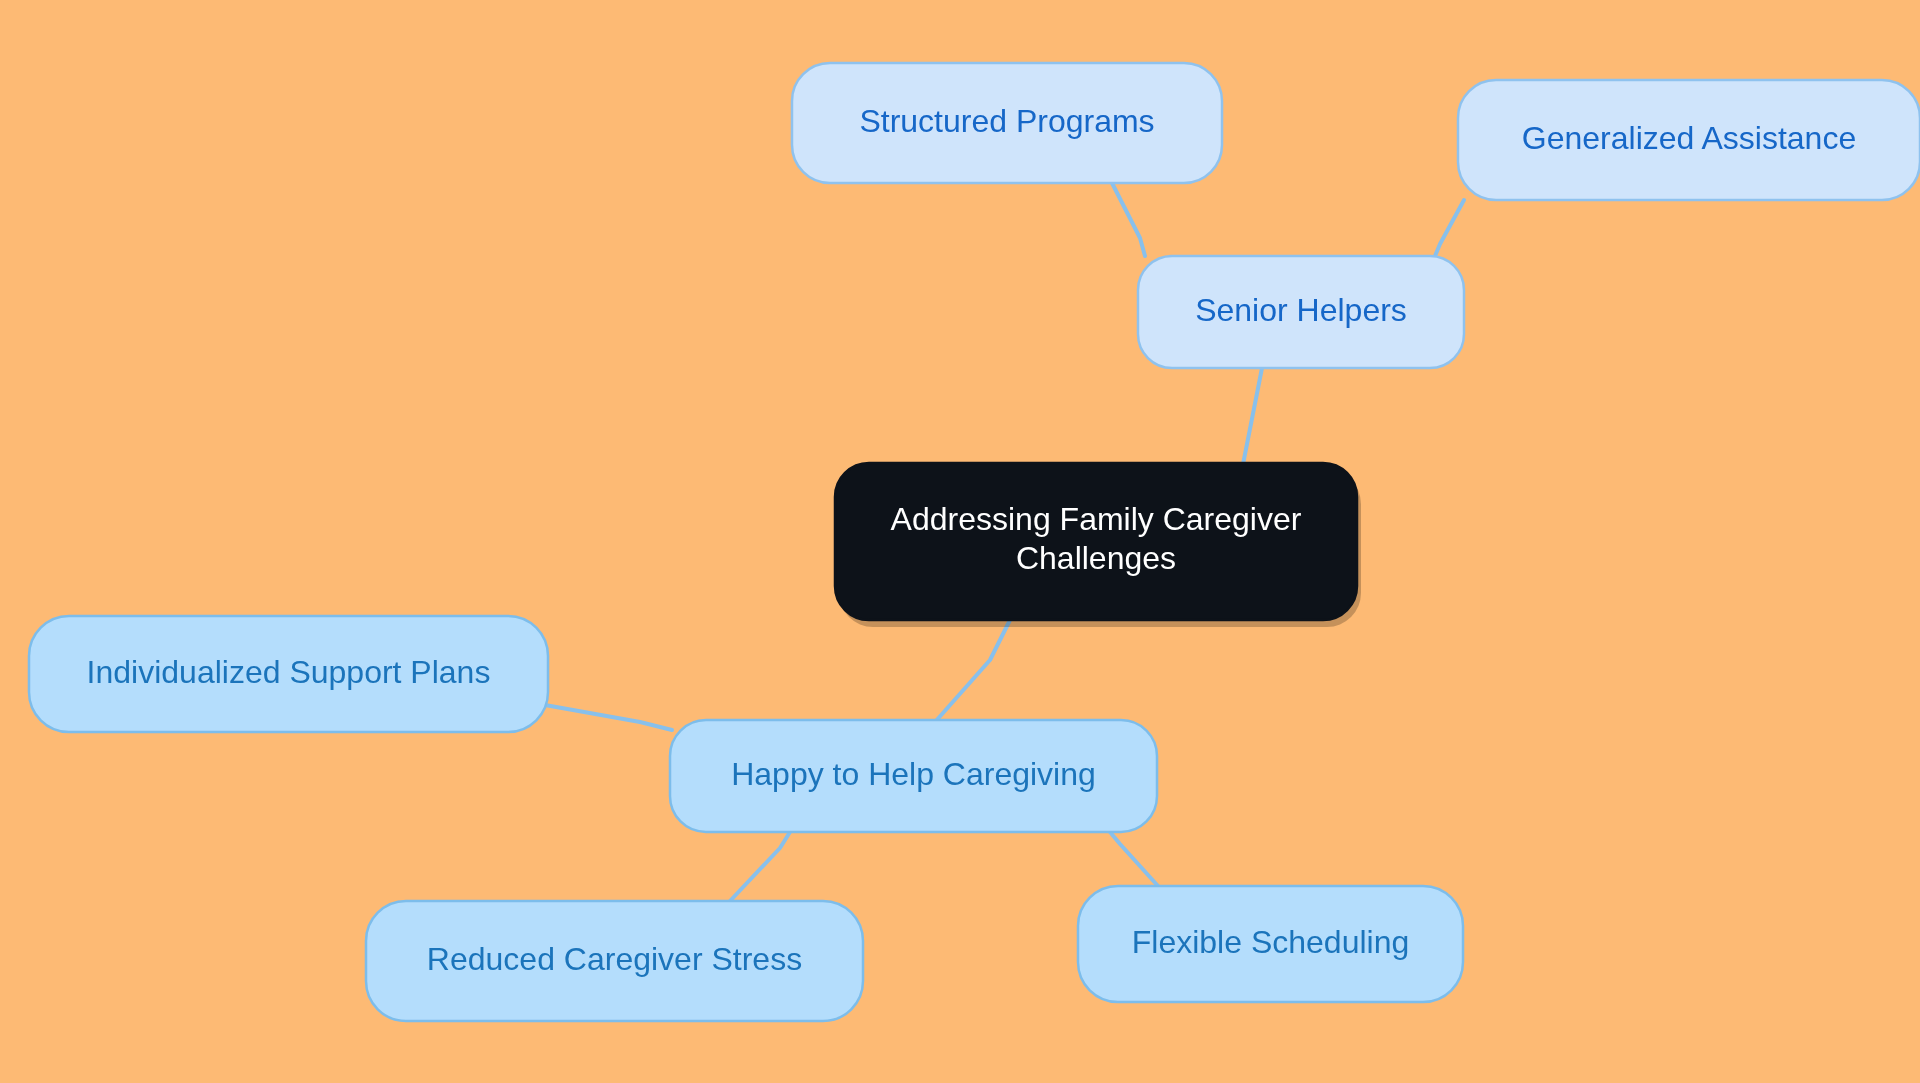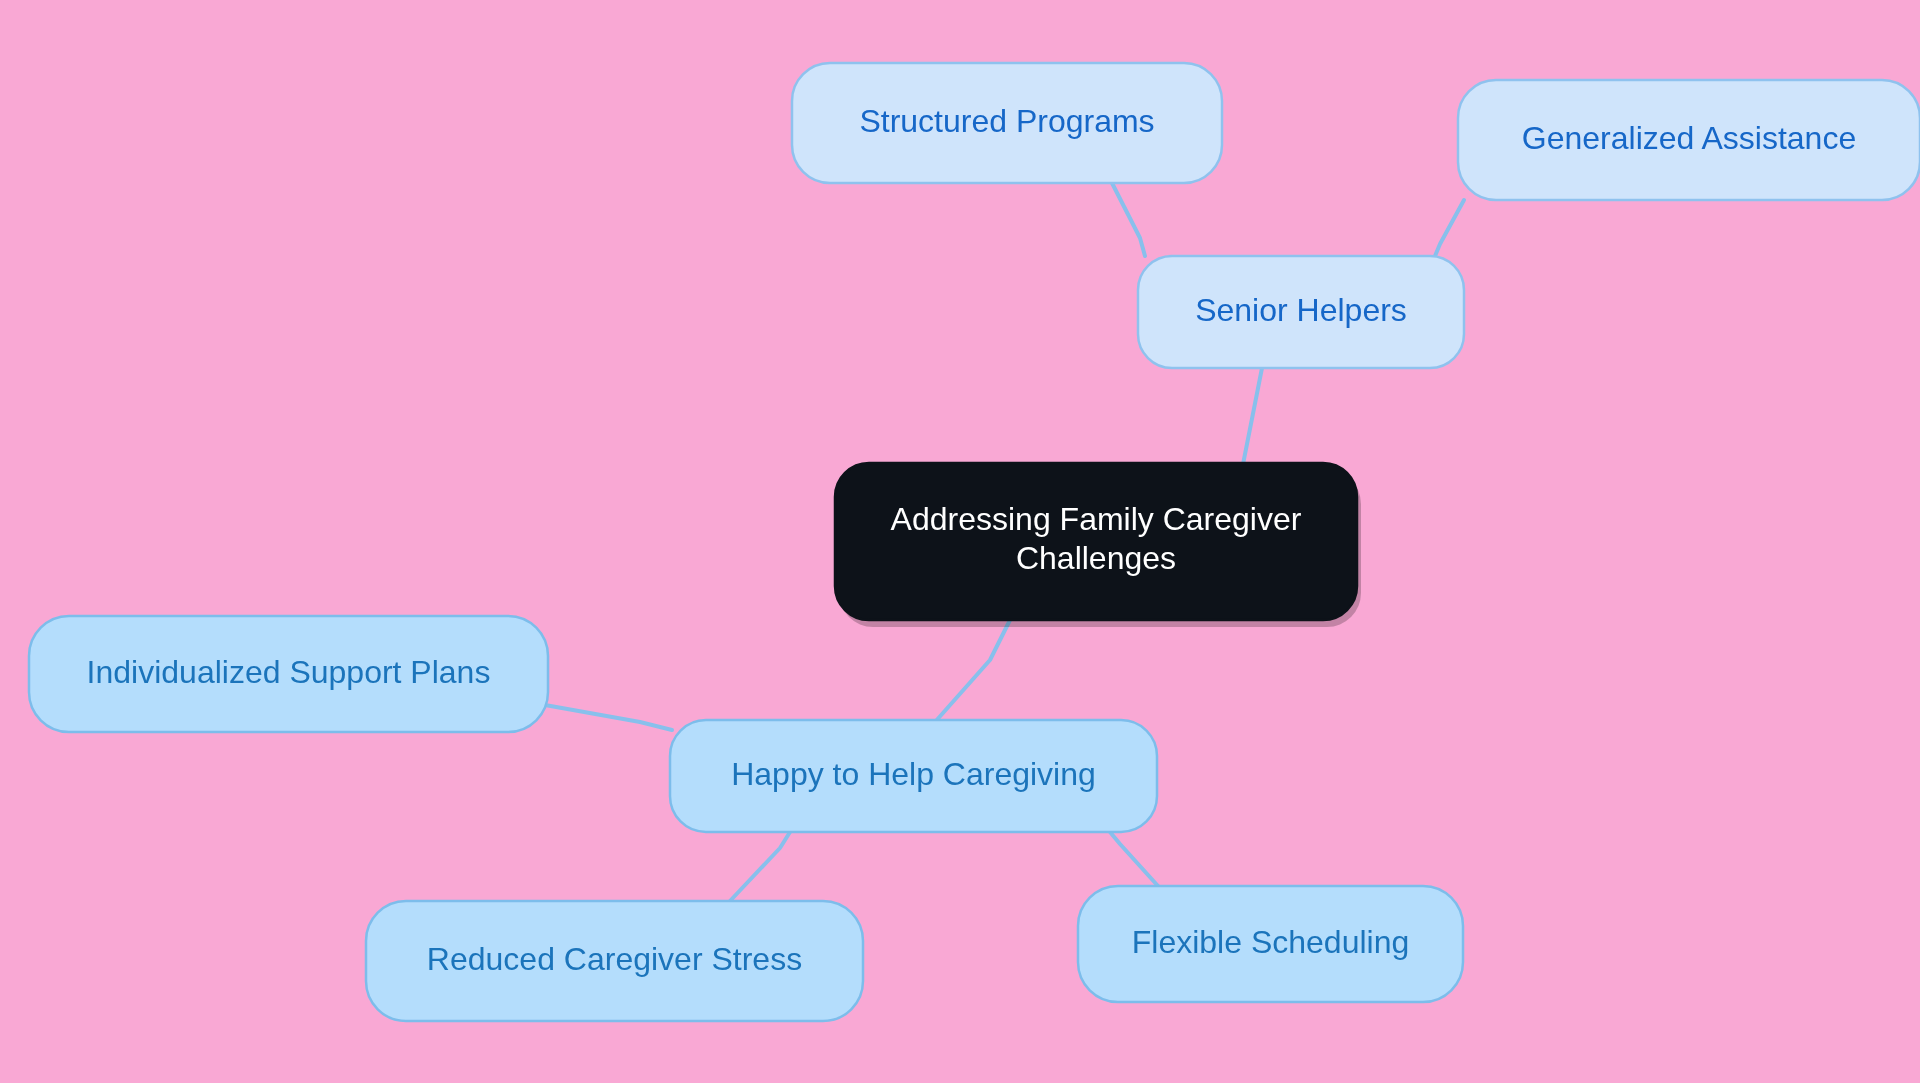--- a/index.html
+++ b/index.html
@@ -11,21 +11,21 @@
   body {
     width: 1920px;
     height: 1083px;
     overflow: hidden;
     font-family: "Liberation Sans", sans-serif;
   }
   #mindmap-root {
     position: relative;
     width: 1920px;
     height: 1083px;
-    background: #f9a8d4;
+    background: #fdba74;
   }
   #mindmap-svg {
     position: absolute;
     left: 0;
     top: 0;
     width: 1920px;
     height: 1083px;
     display: block;
   }
   .edge-line {

